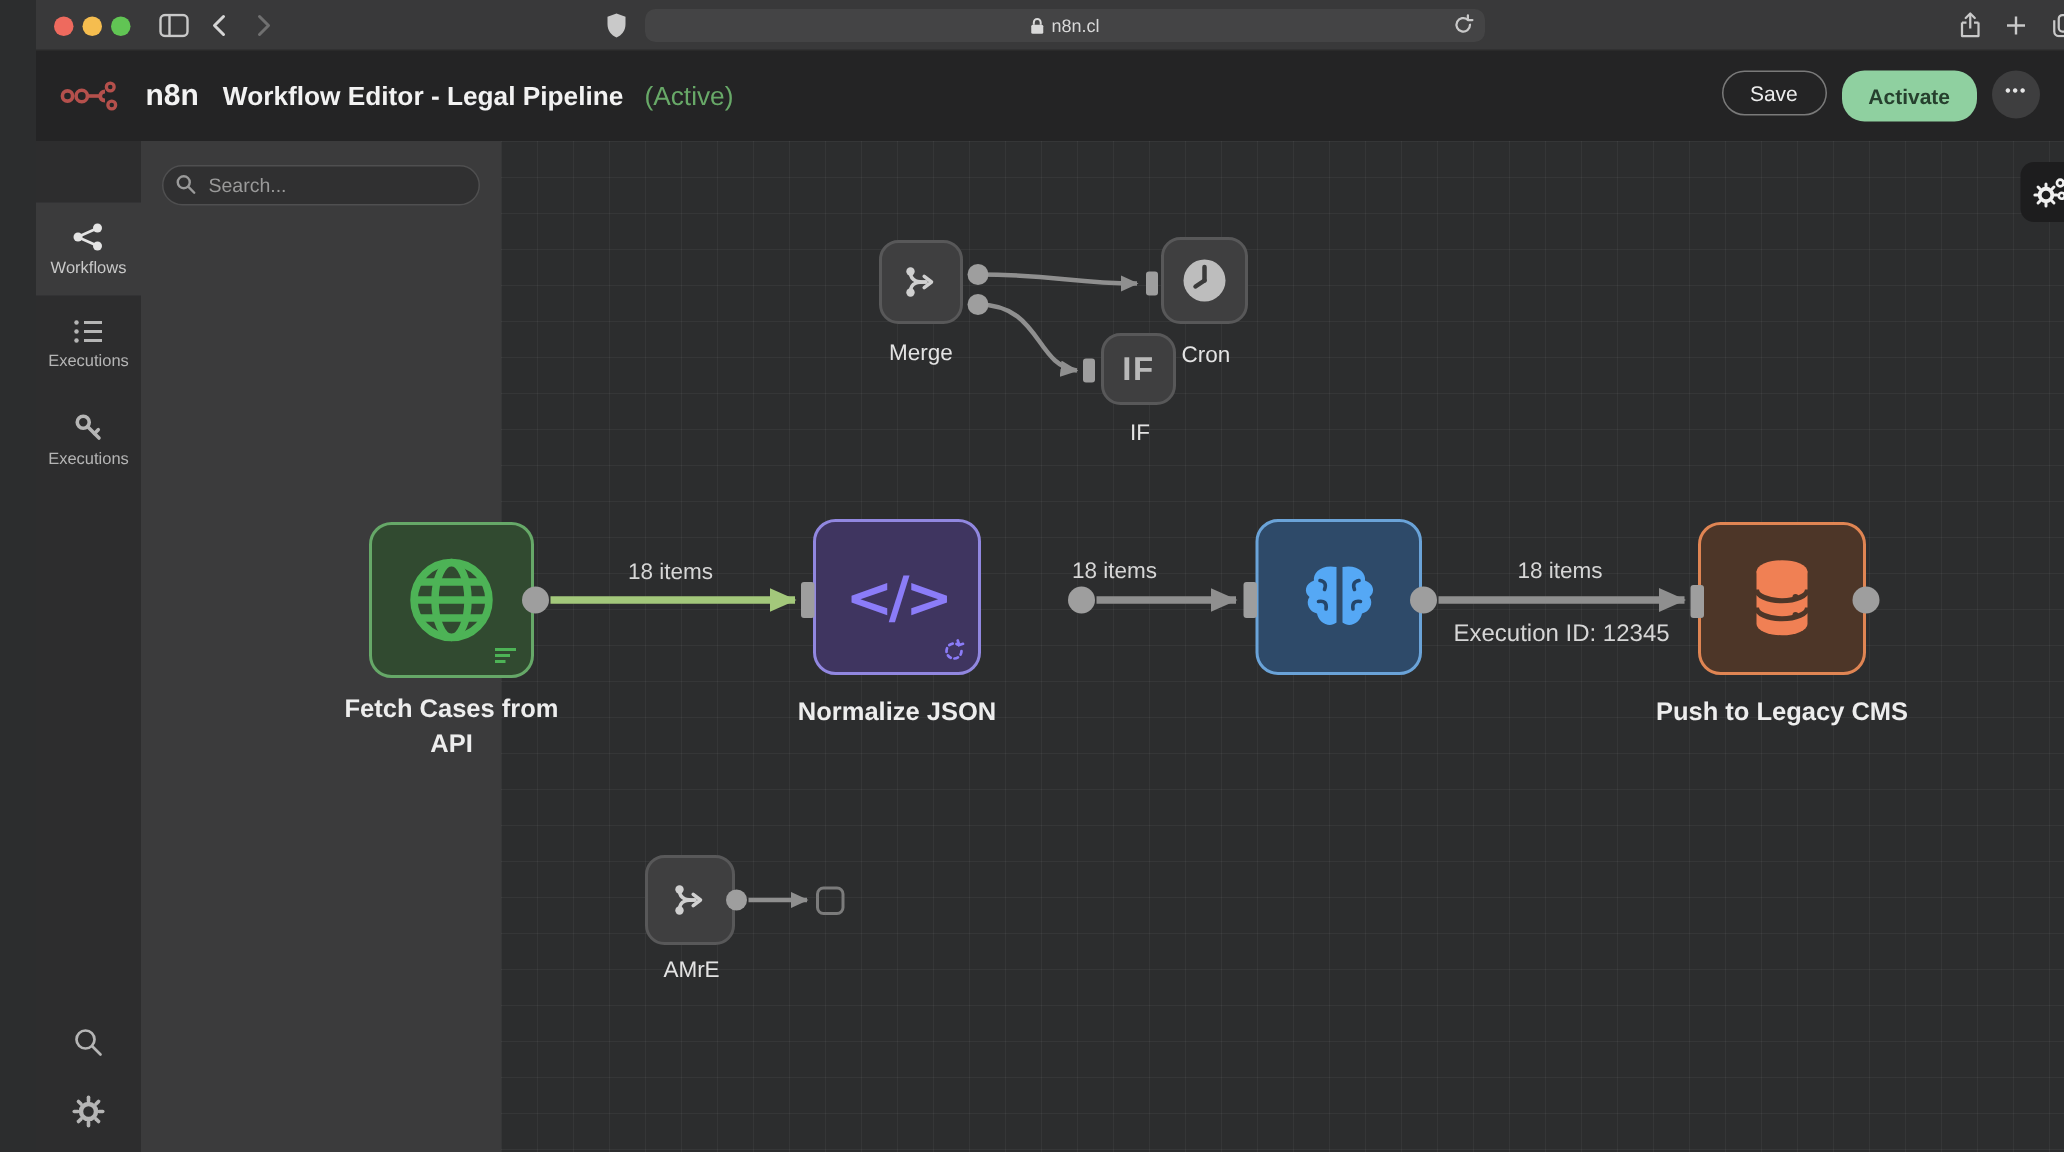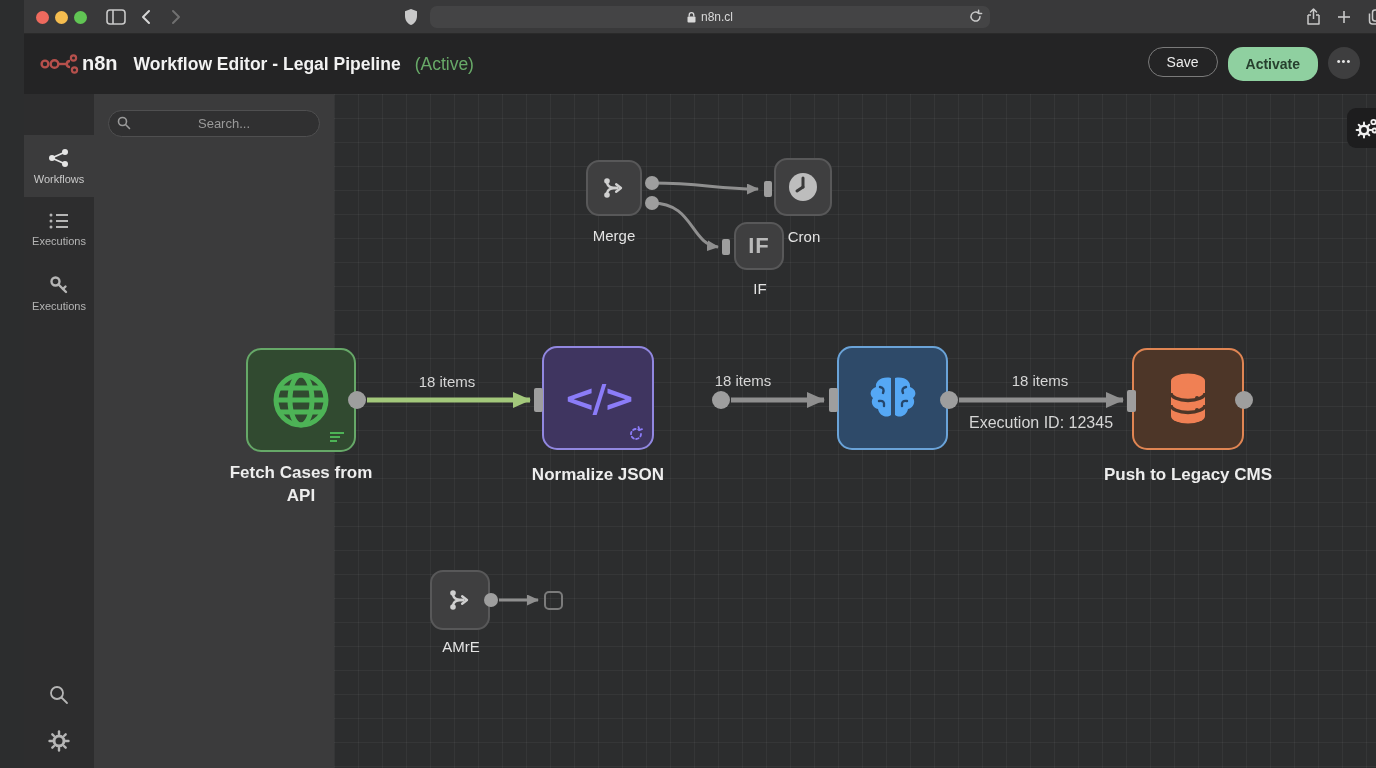--- a/index.html
+++ b/index.html
@@ -12,21 +12,21 @@
   .tl { position:absolute; top:11px; width:13px; height:13px; border-radius:50%; }
   .tl.red{ left:12px; background:#ee6a5e;} .tl.yellow{ left:31px; background:#f5bd4f;} .tl.green{ left:50px; background:#61c554;}
   .chrome-ic { position:absolute; top:8px; }
   .urlbar { position:absolute; left:406px; top:6px; width:560px; height:22px; background:#444445;
             border-radius:7px; display:flex; align-items:center; justify-content:center; gap:5px;
             color:#d9d9d9; font-size:12px; }
   .urlbar .refresh { position:absolute; right:7px; top:3px; }
 
   
   .app-header { position:relative; height:60px; background:#242425; display:flex; align-items:center; padding:0 16px; }
-  .logo-wrap { display:flex; align-items:flex-start; gap:0; }
+  .logo-wrap { display:flex; align-items:center; gap:15px; }
   .logo-text { color:#f2f2f2; font-size:20px; font-weight:700; }
   .wf-title { margin-left:16px; color:#f2f2f2; font-size:17.5px; font-weight:600; }
   .wf-status { color:#68a968; font-size:17.5px; font-weight:400; margin-left:14px; }
   .hdr-actions { margin-left:auto; display:flex; align-items:flex-start; gap:10px; }
   .btn-save { height:30px; padding:0 18px; border-radius:15px; border:1px solid #7a7a7a; background:transparent;
               color:#ececec; font-size:14px; font-family:inherit; cursor:pointer; }
   .btn-activate { height:34px; padding:0 18px; border-radius:15px; border:none; background:#8fd0a0;
                   color:#26402e; font-size:14px; font-weight:600; font-family:inherit; cursor:pointer; }
   .btn-more { width:32px; height:32px; border-radius:50%; background:#3e3e3f; border:none; color:#e6e6e6;
               font-size:11px; letter-spacing:1px; cursor:pointer; padding-bottom:4px; }
@@ -40,21 +40,21 @@
   .side-bottom { position:absolute; left:0; width:70px; display:flex; justify-content:center; }
 
   .canvas { position:relative; flex:1; background-color:#2c2d2e;
      background-image:linear-gradient(to right, rgba(255,255,255,0.045) 1px, transparent 1px),
                       linear-gradient(to bottom, rgba(255,255,255,0.045) 1px, transparent 1px);
      background-size:24px 24px; overflow:hidden; }
   .left-panel { position:absolute; left:0; top:0; width:240px; height:674px; background:#3b3b3c; z-index:1; }
   .search-wrap { position:absolute; left:14px; top:16px; width:212px; height:27px; }
   .search-wrap svg { position:absolute; left:9px; top:6px; }
   .search-input { width:100%; height:100%; background:#303031; border:1px solid #4f4f50; border-radius:14px;
-                  color:#cfcfcf; font-size:13px; padding:0 10px 0 30px; font-family:inherit; outline:none;text-align:center; }
+                  color:#cfcfcf; font-size:13px; padding:0 10px 0 30px; font-family:inherit; outline:none; }
   .search-input::placeholder { color:#9a9a9a; }
 
   .edges-layer { position:absolute; left:0; top:0; z-index:2; pointer-events:none; }
 
   .node { position:absolute; border-radius:15px; display:flex; align-items:center; justify-content:center; z-index:3; cursor:pointer; }
   .node-gray { background:#3f3f40; border:2px solid #585859; border-radius:13px; }
   .node-fetch { background:#314a30; border:2px solid #66a868; }
   .node-code  { background:#3f3560; border:2px solid #9187e0; }
   .node-ai    { background:#2e4a69; border:2px solid #6aa3d8; }
   .node-db    { background:#4d3628; border:2px solid #e08553; }

